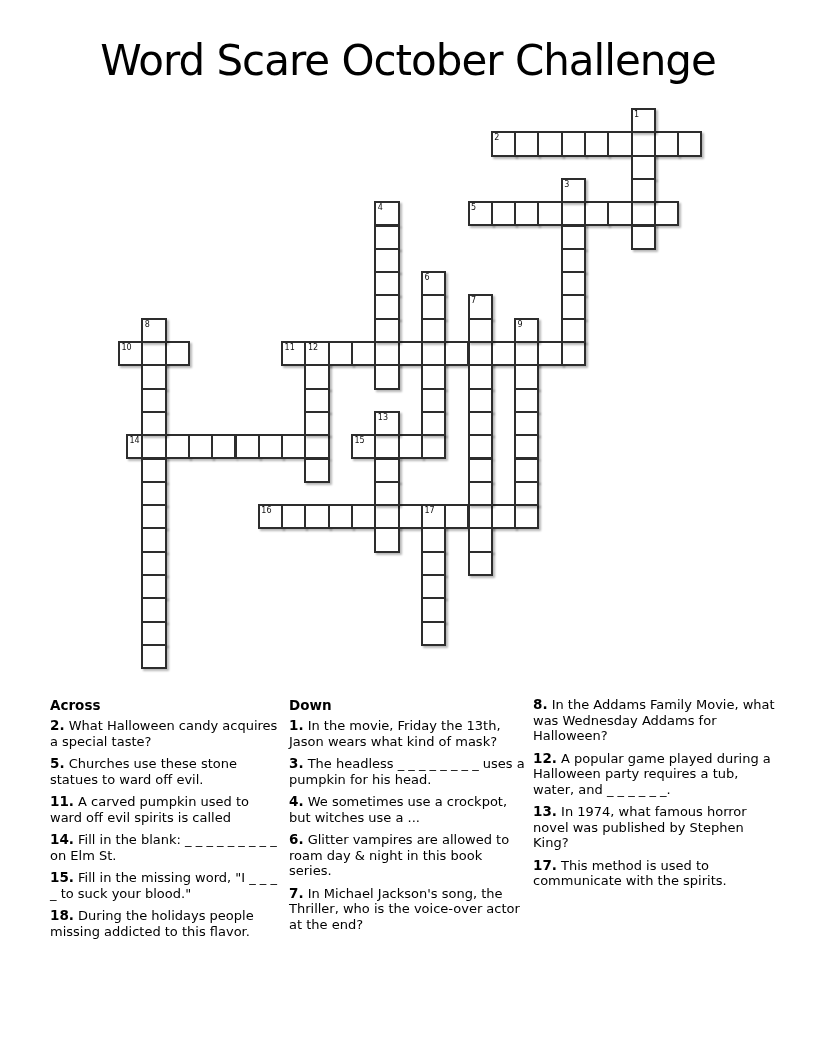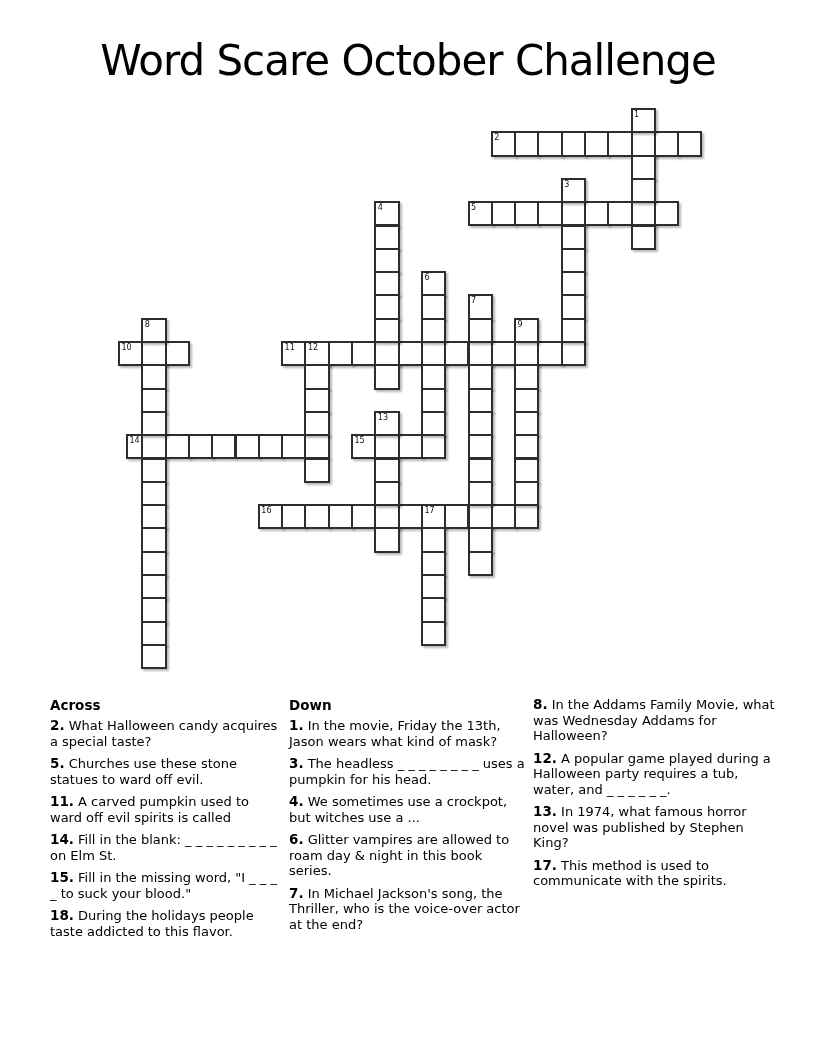--- a/index.html
+++ b/index.html
@@ -254,21 +254,21 @@
     </div>
 
   <div class="clues">
     <div class="clue-col col-across">
       <h2>Across</h2>
     <p class="clue"><span class="clue-num">2.</span><span class="clue-text"> What Halloween candy acquires a special taste?</span></p>
         <p class="clue"><span class="clue-num">5.</span><span class="clue-text"> Churches use these stone statues to ward off evil.</span></p>
         <p class="clue"><span class="clue-num">11.</span><span class="clue-text"> A carved pumpkin used to ward off evil spirits is called</span></p>
         <p class="clue"><span class="clue-num">14.</span><span class="clue-text"> Fill in the blank: _ _ _ _ _ _ _ _ _ on Elm St.</span></p>
         <p class="clue"><span class="clue-num">15.</span><span class="clue-text"> Fill in the missing word, "I _ _ _ _ to suck your blood."</span></p>
-        <p class="clue"><span class="clue-num">18.</span><span class="clue-text"> During the holidays people taste addicted to this flavor.</span></p>
+        <p class="clue"><span class="clue-num">18.</span><span class="clue-text"> During the holidays people missing addicted to this flavor.</span></p>
       </div>
     <div class="clue-col col-down">
       <h2>Down</h2>
     <p class="clue"><span class="clue-num">1.</span><span class="clue-text"> In the movie, Friday the 13th, Jason wears what kind of mask?</span></p>
         <p class="clue"><span class="clue-num">3.</span><span class="clue-text"> The headless _ _ _ _ _ _ _ _ uses a pumpkin for his head.</span></p>
         <p class="clue"><span class="clue-num">4.</span><span class="clue-text"> We sometimes use a crockpot, but witches use a ...</span></p>
         <p class="clue"><span class="clue-num">6.</span><span class="clue-text"> Glitter vampires are allowed to roam day &amp; night in this book series.</span></p>
         <p class="clue"><span class="clue-num">7.</span><span class="clue-text"> In Michael Jackson's song, the Thriller, who is the voice-over actor at the end?</span></p>
       </div>
     <div class="clue-col col-down2">

